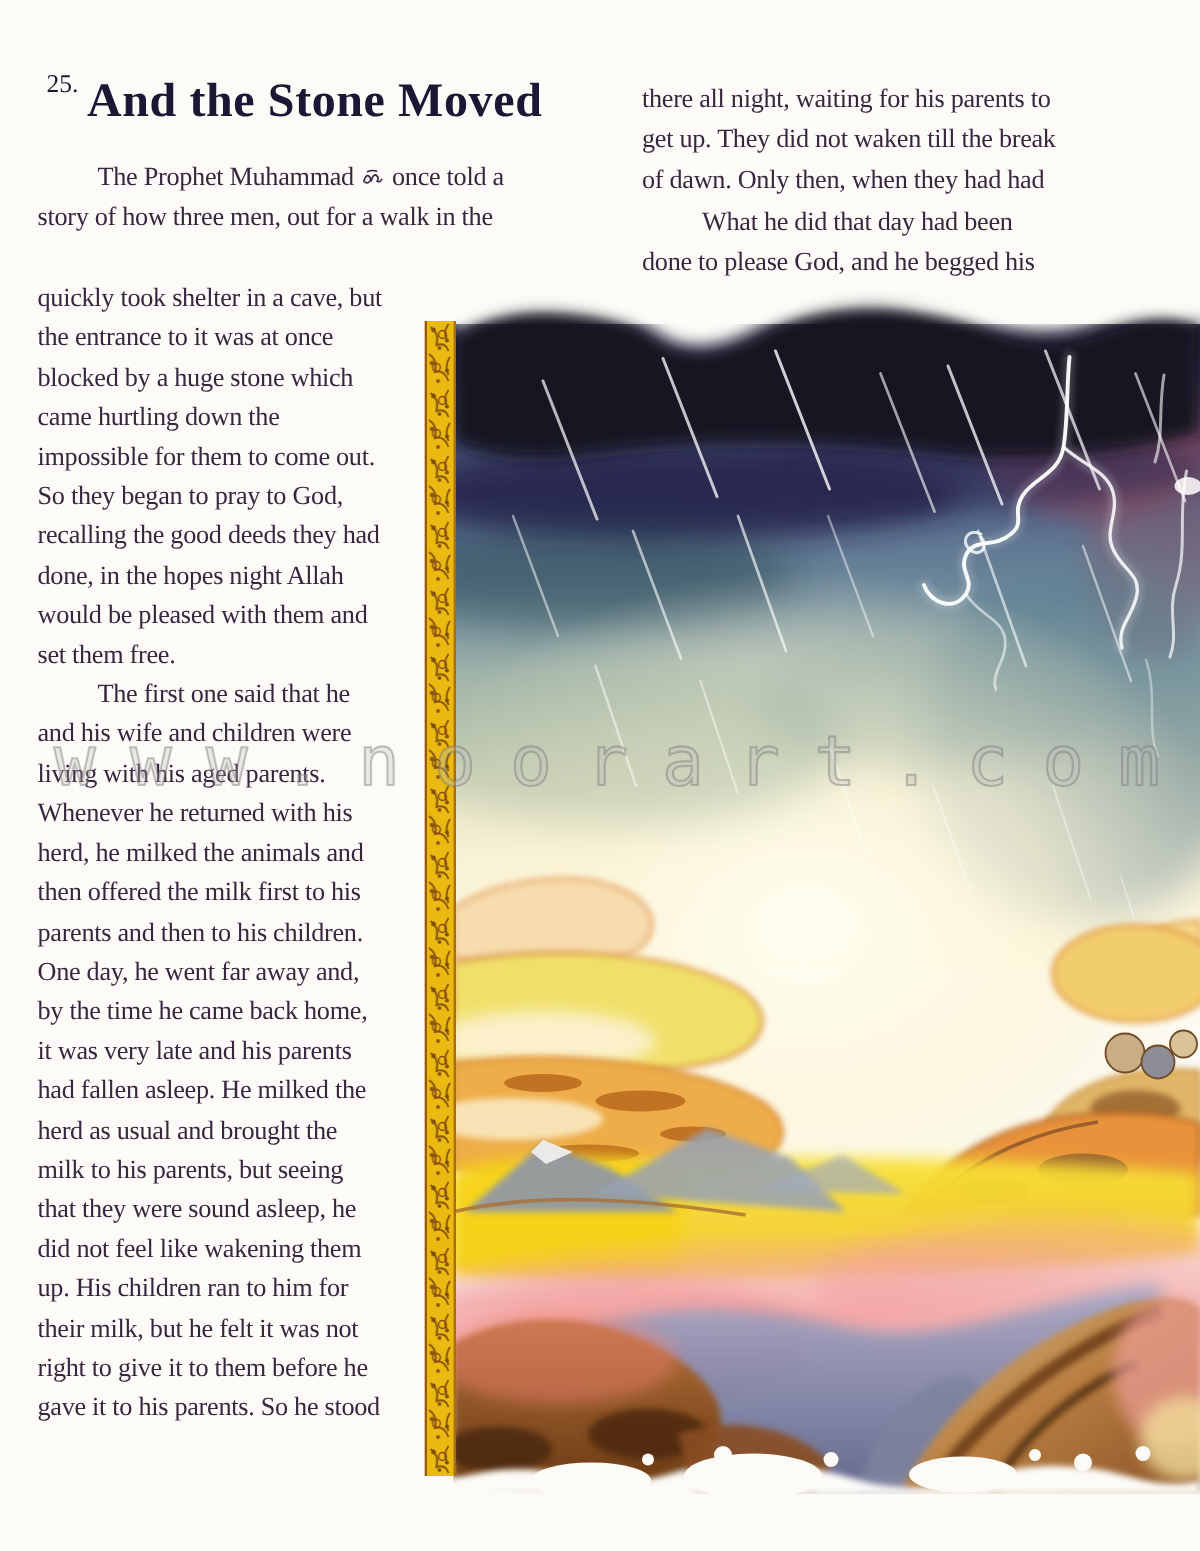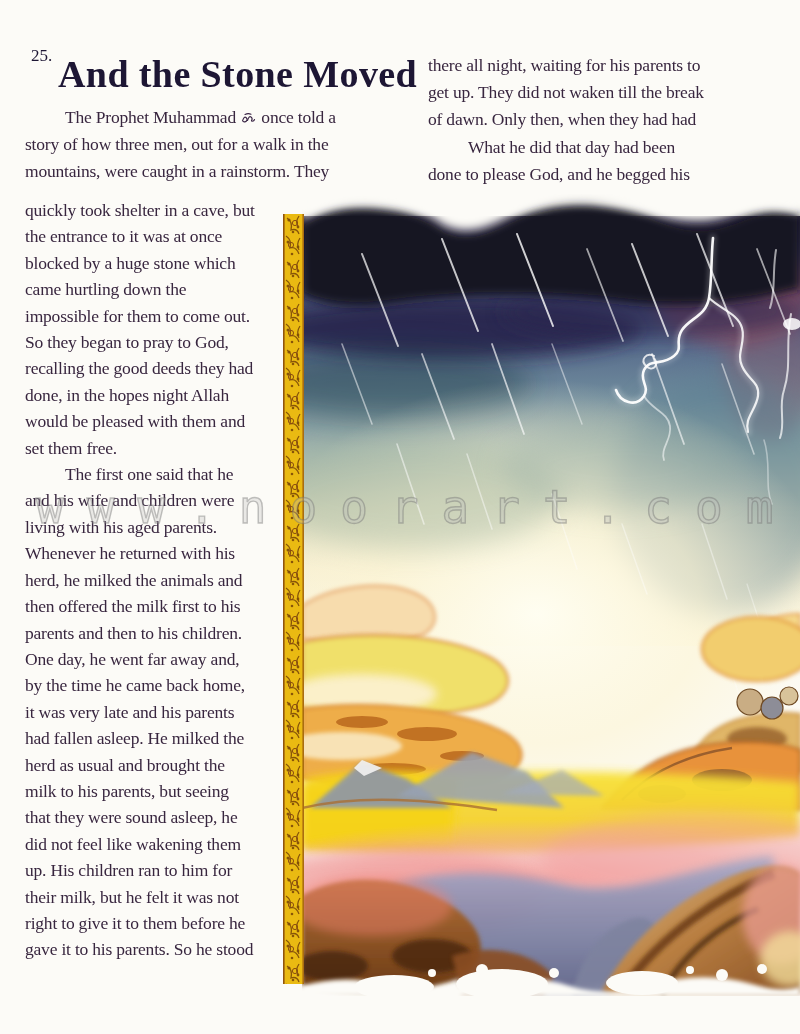--- a/index.html
+++ b/index.html
@@ -6,26 +6,26 @@
   #page{
     position:relative;width:800px;height:1034px;margin:0 auto;
     background:#fcfbf7;overflow:hidden;
     font-family:"Liberation Serif","DejaVu Serif",serif;
   }
   
   #chapter-num{
     position:absolute;left:31px;top:46px;font-size:17px;color:#1d1634;
   }
   #title{
-    position:absolute;left:58px;top:27px;font-size:38px;font-weight:bold;
+    position:absolute;left:58px;top:27px;font-size:32px;font-weight:bold;
     letter-spacing:.4px;color:#1d1634;white-space:nowrap;
   }
   .textblock{position:absolute;color:#38263f;font-size:17.5px;letter-spacing:-.2px;z-index:6;}
   #left-wide{left:25px;top:104px;line-height:27px;width:402px;}
-  #left-narrow{left:25px;top:197px;line-height:26.4px;width:262px;}
+  #left-narrow{left:25px;top:185px;line-height:26.4px;width:262px;}
   #right-col{left:428px;top:24px;line-height:27.2px;width:368px;margin-top:28px;}
   .tline{white-space:nowrap;}
   .tline.indent{padding-left:40px;font-family:Liberation Serif, serif;}
   .pbuh{display:inline-block;vertical-align:-2px;margin:0 1px;}
   
   #gold-border{position:absolute;left:283px;top:214px;width:21px;height:770px;z-index:10;}
   
   #illustration{position:absolute;left:302px;top:194px;width:498px;height:802px;z-index:5;}
   
   #watermark{
@@ -49,21 +49,20 @@
   <div id="left-wide" class="textblock">
       <div class="tline indent">The Prophet Muhammad <svg class="pbuh" width="15" height="13" viewBox="0 0 15 13">
     <g fill="none" stroke="#3a2545" stroke-width="1.1" stroke-linecap="round">
       <path d="M1.5,9 Q3,4 5,5.5 Q7,7 5.5,9 Q4,10.5 2.5,9.5"></path>
       <path d="M6.5,8.5 Q8,3.5 10,5 Q12,6.5 10.5,8.8"></path>
       <path d="M10.5,8.8 Q12.5,10 13.5,7.5"></path>
       <path d="M4,2.5 Q7,1 10,2.2"></path>
     </g>
   </svg> once told a</div>
       <div class="tline">story of how three men, out for a walk in the</div>
-      <div class="tline">mountains, were caught in a rainstorm. They</div>
     </div>
   <div id="left-narrow" class="textblock">
       <div class="tline">quickly took shelter in a cave, but</div>
       <div class="tline">the entrance to it was at once</div>
       <div class="tline">blocked by a huge stone which</div>
       <div class="tline">came hurtling down the</div>
       <div class="tline">impossible for them to come out.</div>
       <div class="tline">So they began to pray to God,</div>
       <div class="tline">recalling the good deeds they had</div>
       <div class="tline">done, in the hopes night Allah</div>

